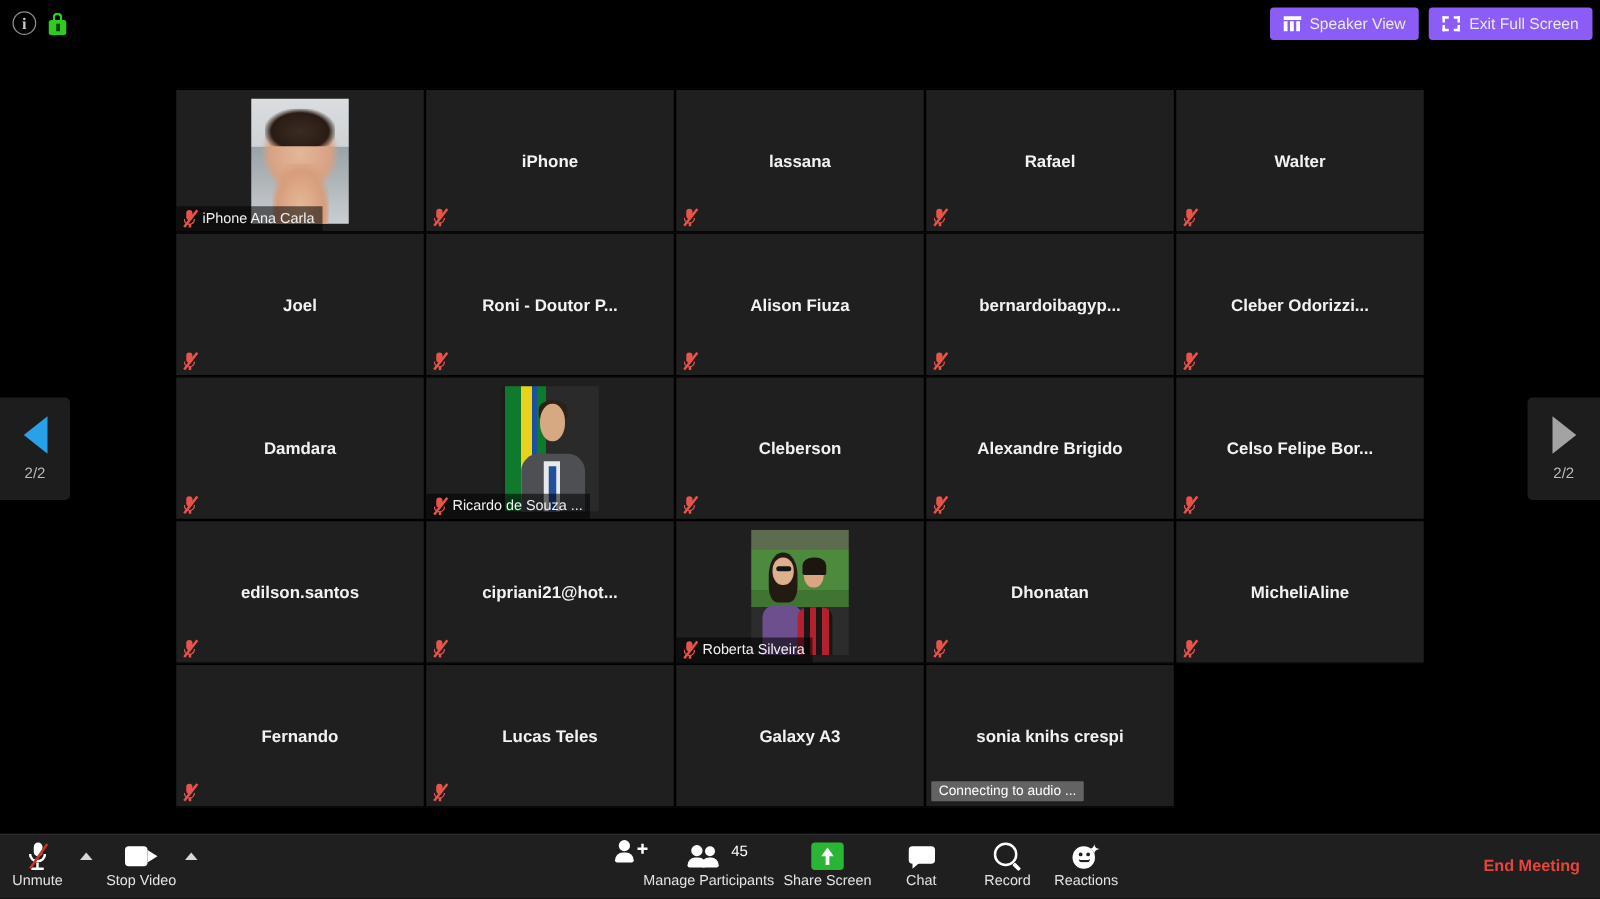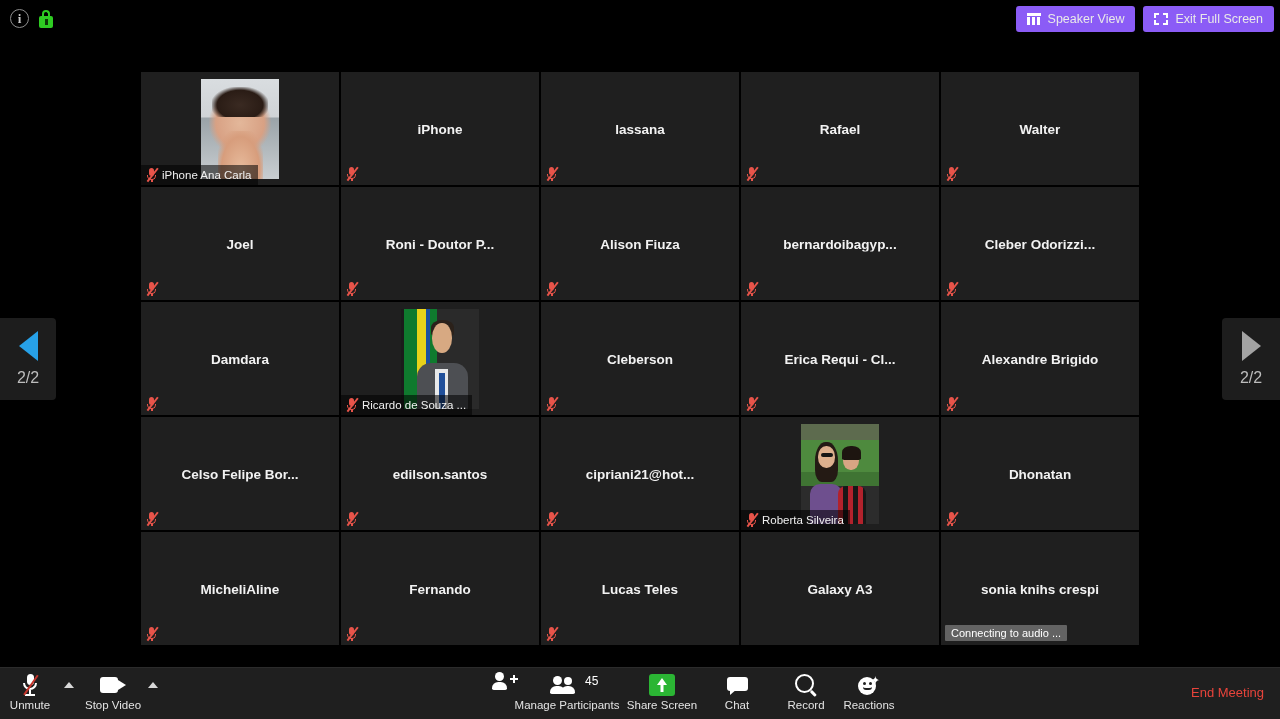--- a/index.html
+++ b/index.html
@@ -193,21 +193,21 @@
   .pager.left  { left: 0; border-radius: 0 4px 4px 0; }
   .pager.right { right: 0; width: 58px; border-radius: 4px 0 0 4px; }
   .tri-left {
     width: 0; height: 0; border-top: 15px solid transparent;
     border-bottom: 15px solid transparent; border-right: 19px solid #27a1e8;
   }
   .tri-right {
     width: 0; height: 0; border-top: 15px solid transparent;
     border-bottom: 15px solid transparent; border-left: 19px solid #a3a3a3;
   }
-  .pager .count { color: #bdbdbd; font-size: 16px; }
+  .pager .count { color: #bdbdbd; font-size: 12px; }
 
   
   .toolbar {
     position: absolute; left: 0; bottom: 0; width: 1280px; height: 52px;
     background: #1f1f1f; border-top: 1px solid #2b2b2b;
   }
   .tool {
     position: absolute; top: 4px; height: 46px;
     display: flex; flex-direction: column; align-items: center;
     justify-content: flex-start; cursor: pointer; color: #e3e3e3;
@@ -270,21 +270,21 @@
   
   .react-ico { position: relative; width: 22px; height: 20px; }
   .react-ico .face { position:absolute; left:0; top:2px; width:18px; height:18px; background:#fff; border-radius:50%; }
   .react-ico .e1 { position:absolute; left:5px; top:7px; width:3px; height:3px; background:#1f1f1f; border-radius:50%; }
   .react-ico .e2 { position:absolute; left:11px; top:7px; width:3px; height:3px; background:#1f1f1f; border-radius:50%; }
   .react-ico .m  { position:absolute; left:5px; top:12px; width:9px; height:3px; border-bottom:2px solid #1f1f1f; border-radius:0 0 6px 6px; }
   .react-ico .sp { position:absolute; right:0; top:0; color:#fff; font-size:11px; line-height:1; }
 
   .end-meeting {
     position: absolute; right: 16px; top: 17px;
-    color: #e8443b; font-size: 13px; font-weight: normal; cursor: pointer;
+    color: #e8443b; font-size: 13px; font-weight: bold; cursor: pointer;
   }
 </style>
 </head>
 <body>
 
 <div id="app">
 
   <div class="topbar">
     <div class="topbar-left">
       <div class="info-icon">i</div>
@@ -387,24 +387,20 @@
             <i class="cap"></i>
             <i class="base"></i>
             <i class="stem"></i>
             <i class="slash"></i>
           </span>
           <span class="label">Ricardo de Souza ...</span>
         </div>
       </div>
       <div class="tile">
         <div class="tile-name-center">Cleberson</div>
-        <div class="mute-badge"><span class="mic-ico"><i class="cap"></i><i class="base"></i><i class="stem"></i><i class="slash"></i></span></div>
-      </div>
-      <div class="tile">
-        <div class="tile-name-center">Erica Requi - Cl...</div>
         <div class="mute-badge"><span class="mic-ico"><i class="cap"></i><i class="base"></i><i class="stem"></i><i class="slash"></i></span></div>
       </div>
       <div class="tile">
         <div class="tile-name-center">Alexandre Brigido</div>
         <div class="mute-badge"><span class="mic-ico"><i class="cap"></i><i class="base"></i><i class="stem"></i><i class="slash"></i></span></div>
       </div>
       <div class="tile">
         <div class="tile-name-center">Celso  Felipe  Bor...</div>
         <div class="mute-badge"><span class="mic-ico"><i class="cap"></i><i class="base"></i><i class="stem"></i><i class="slash"></i></span></div>
       </div>

